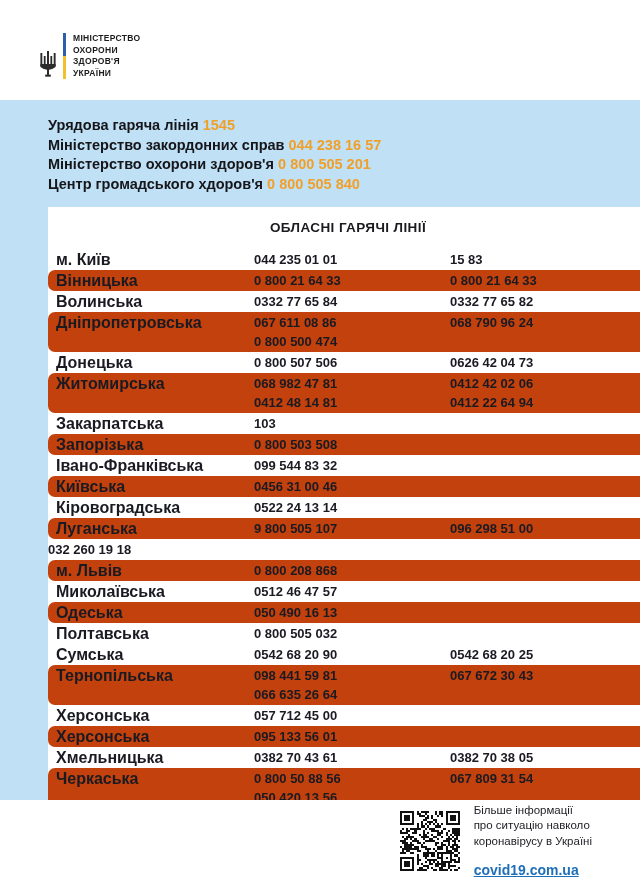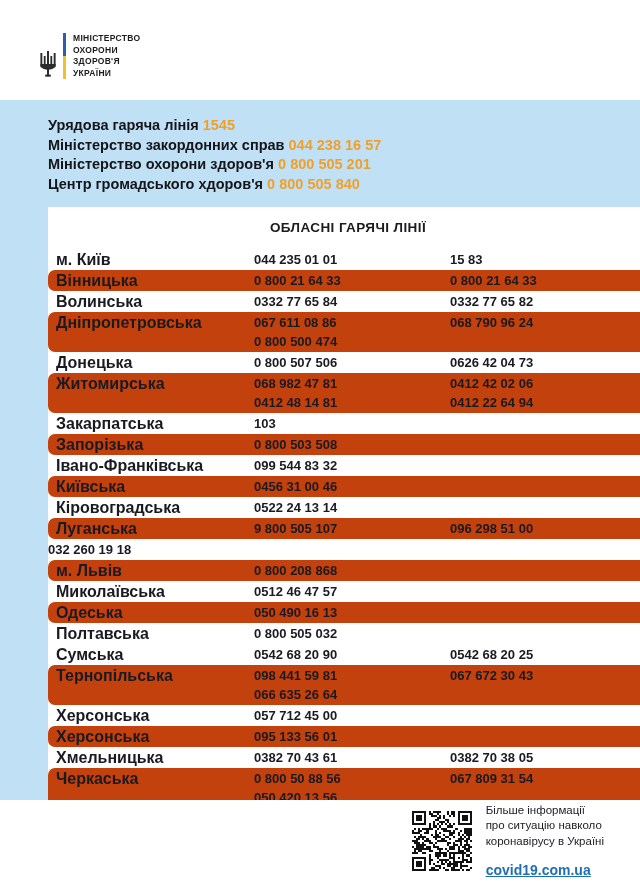--- a/index.html
+++ b/index.html
@@ -148,21 +148,21 @@
   .footer {
     position: absolute;
     top: 800px;
     left: 0;
     width: 640px;
     height: 81px;
     background: #ffffff;
     display: flex;
     align-items: center;
     justify-content: flex-end;
-    padding-right: 36px;
+    padding-right: 48px;
     box-sizing: border-box;
   }
   .qr {
     width: 60px;
     height: 60px;
     flex: 0 0 auto;
     margin-right: 14px;
   }
   .footer-text {
     font-size: 11.5px;

